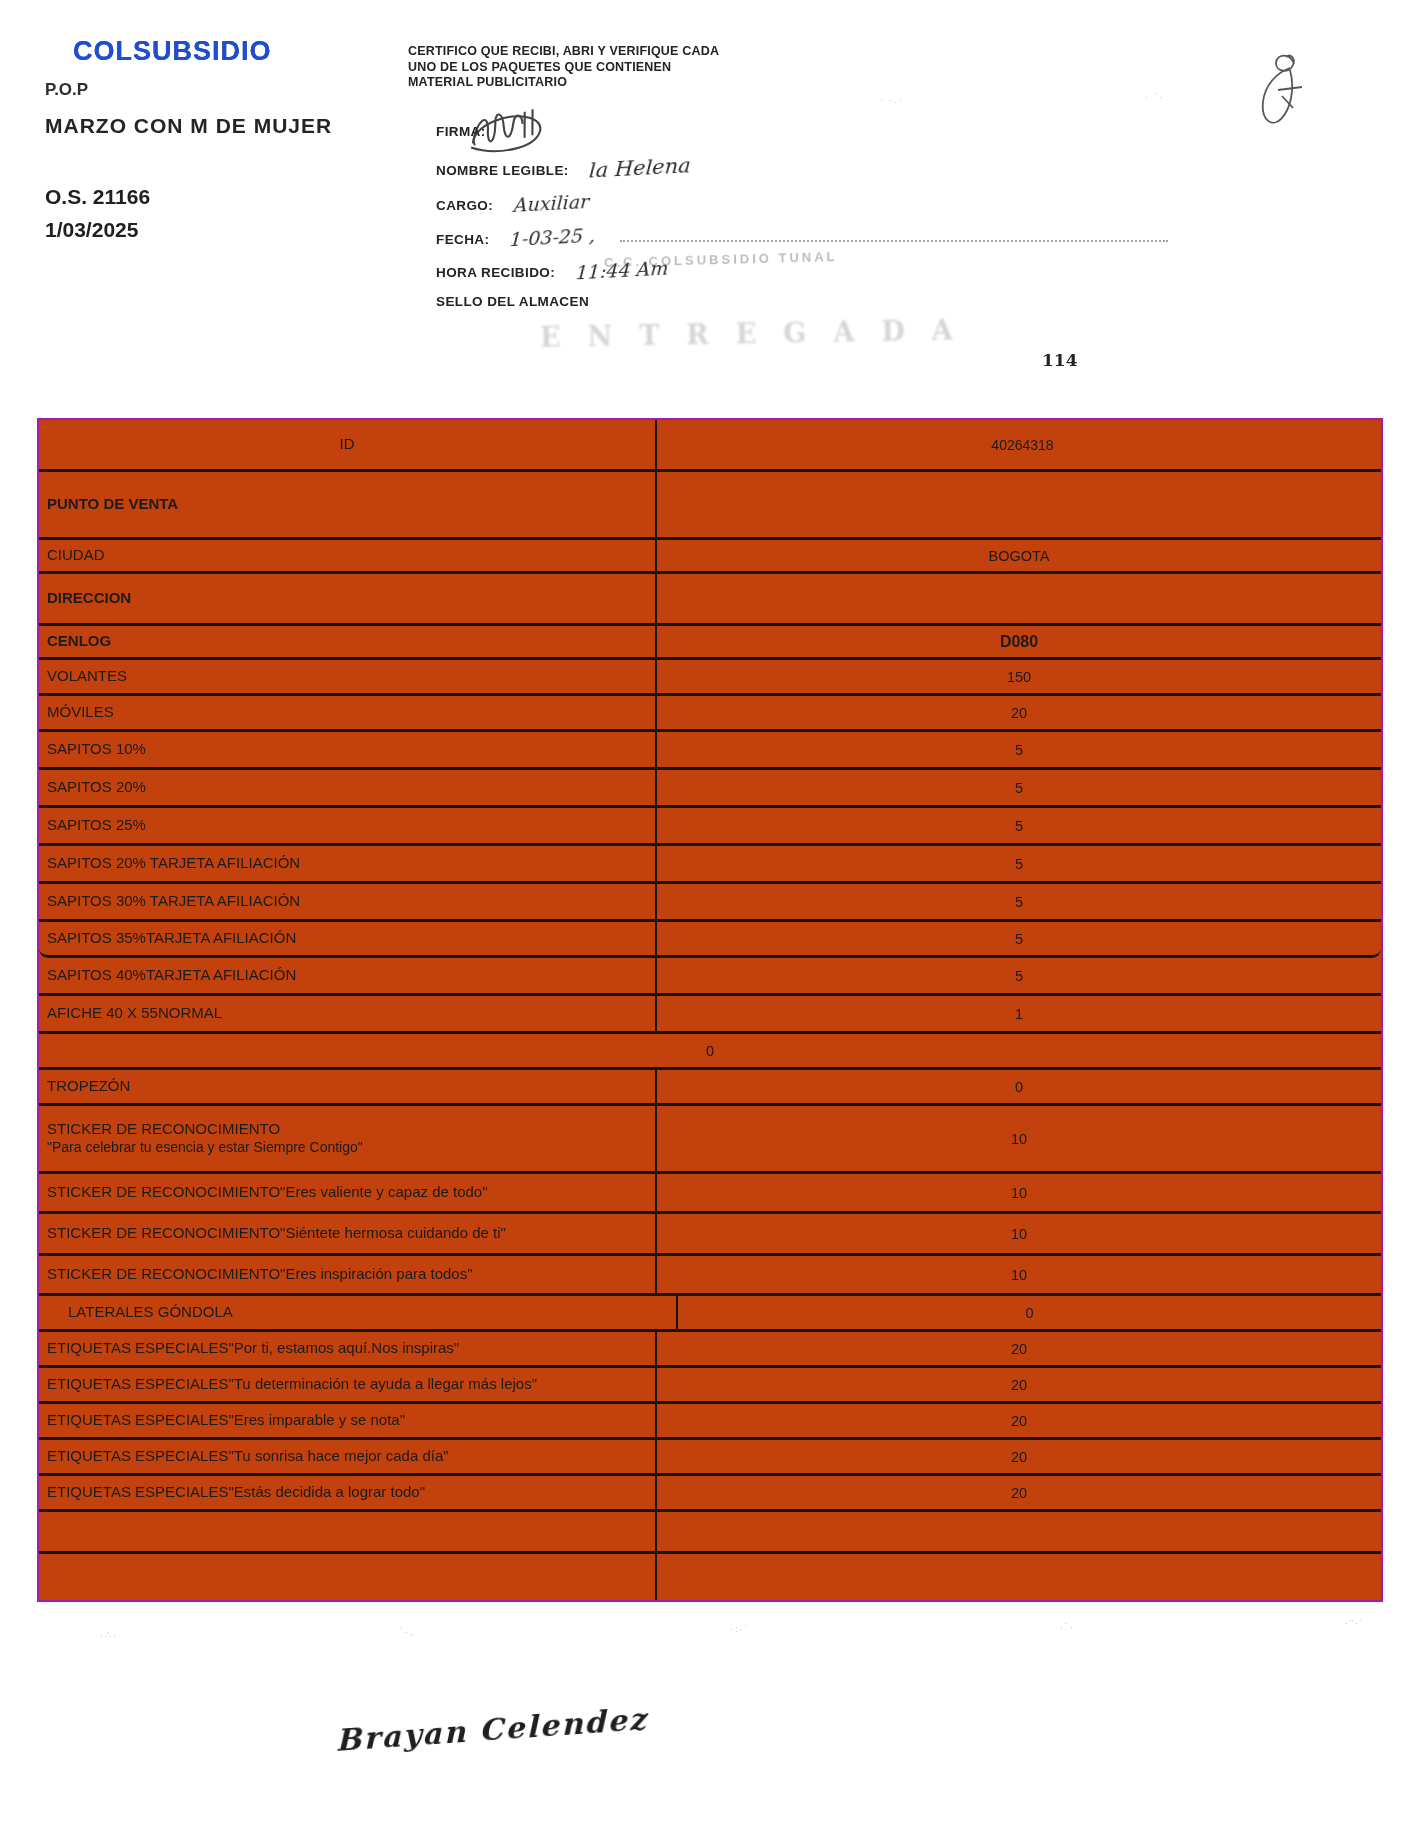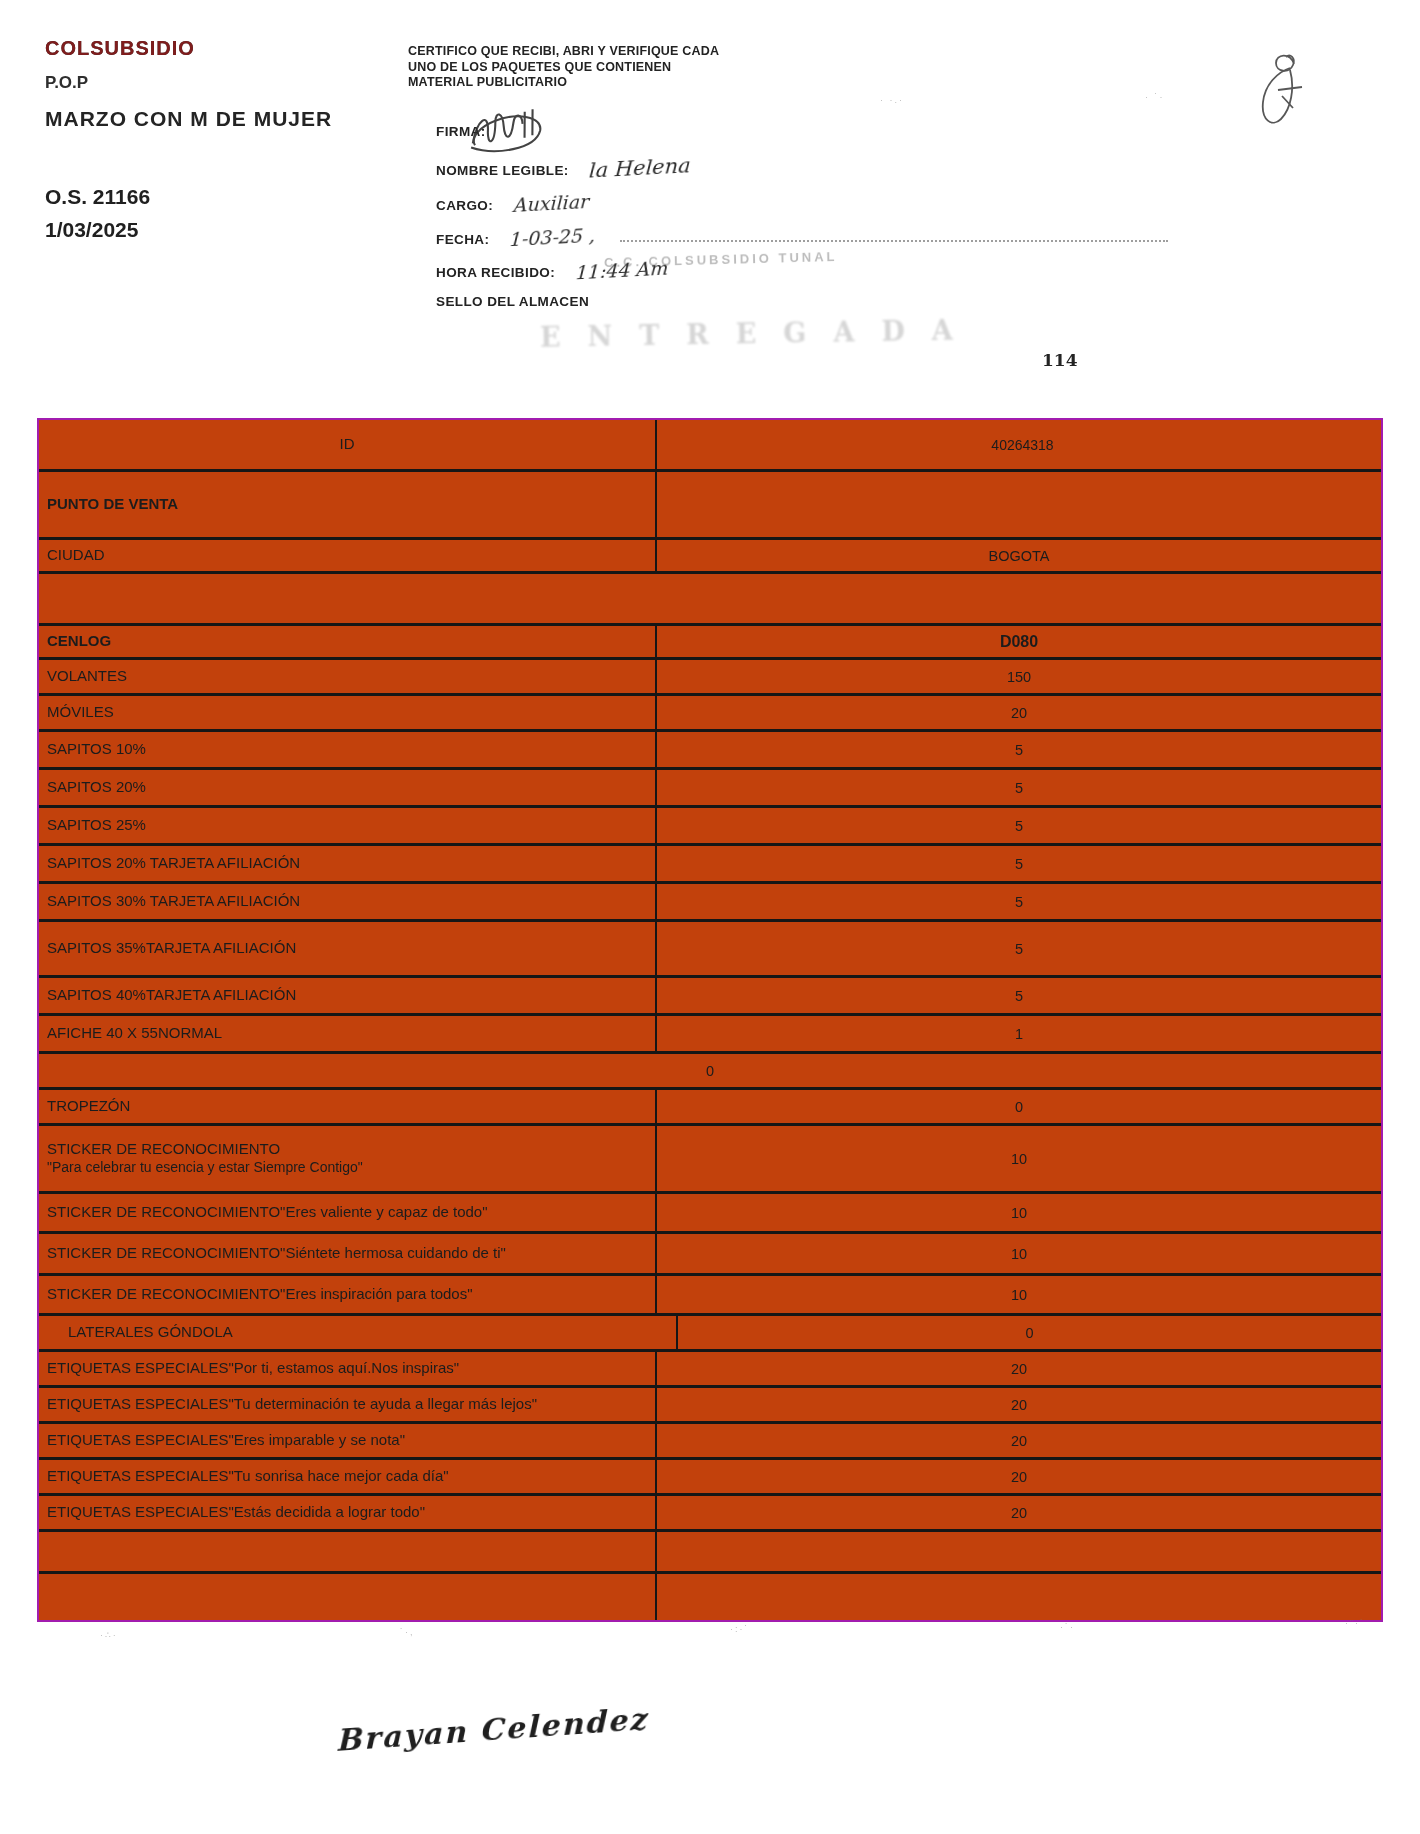--- a/index.html
+++ b/index.html
@@ -3,21 +3,21 @@
 <meta charset="utf-8">
 <style>
   html,body{margin:0;padding:0;background:#e8e8e8;}
   #page{
     position:relative;width:1420px;height:1834px;background:#ffffff;
     margin:0 auto;overflow:hidden;
     font-family:"Liberation Sans", sans-serif;color:#1a1a1a;
   }
   
   .brand{position:absolute;left:45px;top:38px;line-height:1;}
-  .brand-line1{font-size:20px;font-weight:bold;letter-spacing:1px;color:#7f1d1d;text-shadow:0 0 .6px #333;}
+  .brand-line1{font-size:27px;font-weight:bold;letter-spacing:1px;color:#1d4ed8;text-shadow:0 0 .6px #333;margin-left:28px;}
   .brand-line2{font-size:17px;font-weight:bold;margin-top:16px;color:#2e2e2e;}
   .brand-line3{font-size:21px;font-weight:bold;letter-spacing:1px;margin-top:17px;color:#242424;}
   .os-block{position:absolute;left:45px;top:186px;line-height:1;}
   .os-num{font-size:21px;font-weight:bold;color:#202020;}
   .os-date{font-size:21px;font-weight:bold;margin-top:12px;color:#202020;}
   .certify{position:absolute;left:408px;top:44px;width:320px;font-size:12.5px;font-weight:bold;line-height:15.5px;letter-spacing:.2px;color:#232323;}
   .field{position:absolute;left:408px;white-space:nowrap;padding-left:28px;}
   .field-label{font-size:13.5px;font-weight:bold;letter-spacing:.4px;color:#232323;}
   .hand{
     display:inline-block;font-family:"DejaVu Serif", serif;font-style:italic;
@@ -143,20 +143,23 @@
             <span>PUNTO DE VENTA</span>
           </div>
         </div>
         <div class="trow" style="height: 34px;">
           <div class="tcell tlabel">
             <span>CIUDAD</span>
           </div>
           <div class="tcell tvalue">BOGOTA</div>
         </div>
         <div class="trow" style="height: 52px;">
+          <div class="tcell tlabel bold">
+            <span>DIRECCION</span>
+          </div>
         </div>
         <div class="trow" style="height: 34px;">
           <div class="tcell tlabel bold">
             <span>CENLOG</span>
           </div>
           <div class="tcell tvalue v-bold">D080</div>
         </div>
         <div class="trow" style="height: 36px;">
           <div class="tcell tlabel">
             <span>VOLANTES</span>
@@ -192,21 +195,21 @@
             <span>SAPITOS 20% TARJETA AFILIACIÓN</span>
           </div>
           <div class="tcell tvalue">5</div>
         </div>
         <div class="trow" style="height: 38px;">
           <div class="tcell tlabel">
             <span>SAPITOS 30% TARJETA AFILIACIÓN</span>
           </div>
           <div class="tcell tvalue">5</div>
         </div>
-        <div class="trow" style="height: 56px;">
+        <div class="trow" style="height: 36px; border-radius: 9px;">
           <div class="tcell tlabel">
             <span>SAPITOS 35%TARJETA AFILIACIÓN</span>
           </div>
           <div class="tcell tvalue">5</div>
         </div>
         <div class="trow" style="height: 38px;">
           <div class="tcell tlabel">
             <span>SAPITOS 40%TARJETA AFILIACIÓN</span>
           </div>
           <div class="tcell tvalue">5</div>

